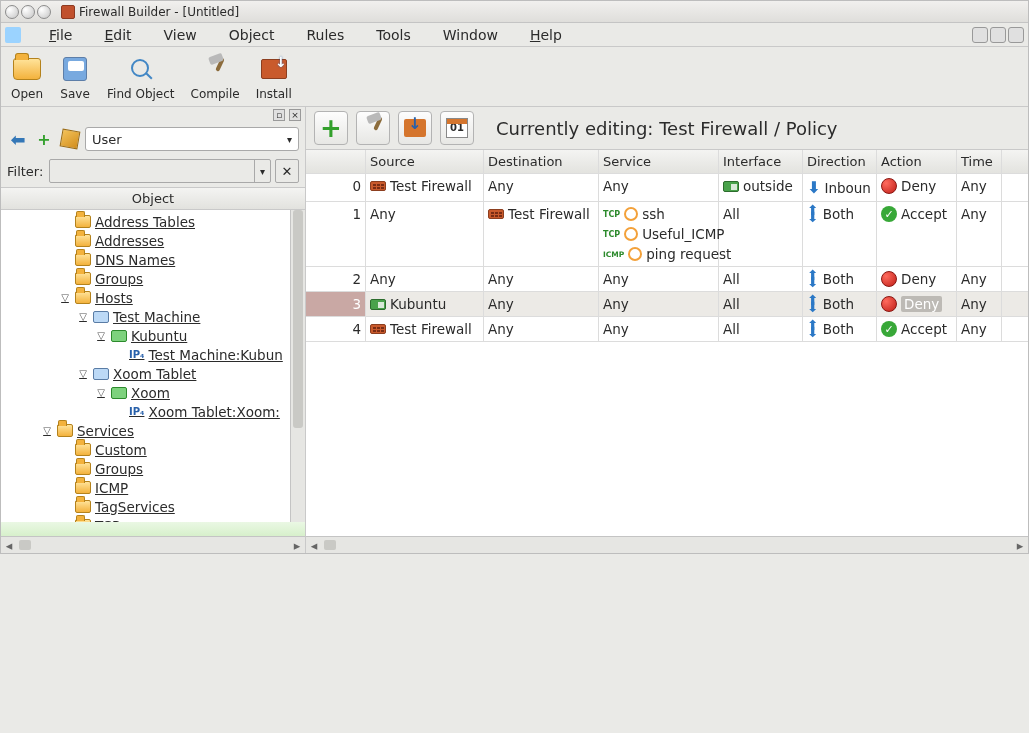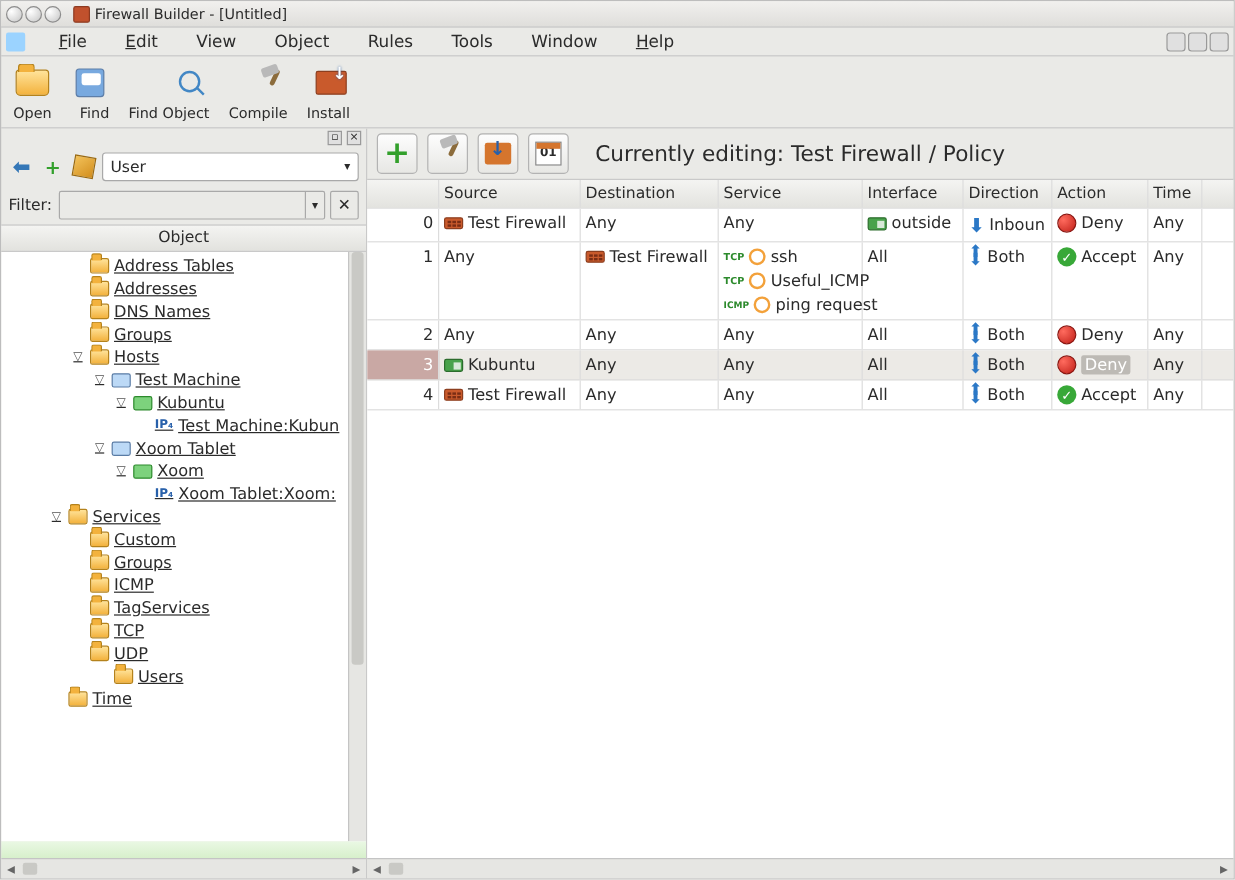--- a/index.html
+++ b/index.html
@@ -3,34 +3,34 @@
 <meta charset="utf-8">
 <style>
   * { box-sizing: border-box; }
   body {
     margin: 0;
     font-family: "DejaVu Sans", "Liberation Sans", Arial, sans-serif;
     font-size: 13px;
     color: #2b2b2b;
     background: #eaeae7;
   }
-  .window { width: 1029px; height: 733px; background: #eaeae7; display:flex; flex-direction:column; border:1px solid #bdbdbd; }
+  .window { width: 1029px; height: 554px; background: #eaeae7; display:flex; flex-direction:column; border:1px solid #bdbdbd; }
   .titlebar { height:22px; background: linear-gradient(#f1f0ee,#dfdedb); display:flex; align-items:center; border-bottom:1px solid #c4c4c4; }
   .window-controls { display:flex; gap:2px; padding:2px 4px; }
   .wbtn { width:14px; height:14px; border-radius:50%; border:1px solid #8c8c8c; background:radial-gradient(circle at 30% 30%, #fff, #c5c5c5); }
   .titletext { margin-left:6px; display:flex; align-items:center; gap:4px; font-size:12px; }
   .appicon { width:14px; height:14px; background:#c1512d; border:1px solid #8d3a21; border-radius:2px; }
   .menubar { height:24px; display:flex; align-items:center; gap:16px; padding:0 4px; border-bottom:1px solid #c9c9c9; }
   .menubar .mi { padding:2px 8px; font-size:14px; }
   .menubar .mi u { text-decoration: underline; }
   .menubar-icon { width:16px; height:16px; background:#9bd3ff; border-radius:2px; margin-right:4px; }
   .menubar-right { margin-left:auto; display:flex; gap:2px; }
   .mr-btn { width:16px; height:16px; border:1px solid #999; border-radius:3px; background:#e0e0e0; }
   .toolbar { height:60px; display:flex; align-items:center; gap:16px; padding:4px 10px; border-bottom:1px solid #c9c9c9; }
-  .tool { display:flex; flex-direction:column; align-items:flex-end; gap:2px; font-size:12px; }
+  .tool { display:flex; flex-direction:column; align-items:center; gap:2px; font-size:12px; }
   .tool .ti { width:32px; height:32px; display:flex; align-items:center; justify-content:center; }
   .ic-open { width:28px; height:22px; background:linear-gradient(#ffe39a,#f3b23d); border:1px solid #b4821c; border-radius:3px 3px 4px 4px; position:relative; }
   .ic-open::before { content:""; position:absolute; top:-6px; left:1px; width:12px; height:6px; background:#f3b23d; border:1px solid #b4821c; border-bottom:none; border-radius:3px 3px 0 0; }
   .ic-save { width:24px; height:24px; background:#78a9df; border:1px solid #5d7ea8; border-radius:3px; position:relative; }
   .ic-save::after { content:""; position:absolute; left:4px; top:3px; width:16px; height:10px; background:#fff; border-radius:2px; }
   .ic-find { width:24px; height:24px; position:relative; }
   .ic-find::before { content:""; position:absolute; width:14px; height:14px; border:2px solid #4287c5; border-radius:50%; left:2px; top:2px; }
   .ic-find::after { content:""; position:absolute; width:8px; height:2px; background:#4287c5; transform:rotate(45deg); right:0; bottom:4px; }
   .ic-compile { width:24px; height:24px; position:relative; }
   .ic-compile::before { content:""; position:absolute; left:12px; top:0; width:4px; height:14px; background:#8c6c3c; border-radius:2px; transform:rotate(25deg); transform-origin:bottom; }
@@ -154,21 +154,21 @@
     <div class="tool">
       <div class="ti">
           <div class="ic-open"></div>
         </div>
       <span>Open</span>
     </div>
     <div class="tool">
       <div class="ti">
           <div class="ic-save"></div>
         </div>
-      <span>Find</span>
+      <span>Save</span>
     </div>
     <div class="tool">
       <div class="ti">
           <div class="ic-find"></div>
         </div>
       <span>Find Object</span>
     </div>
     <div class="tool">
       <div class="ti">
           <div class="ic-compile"></div>

